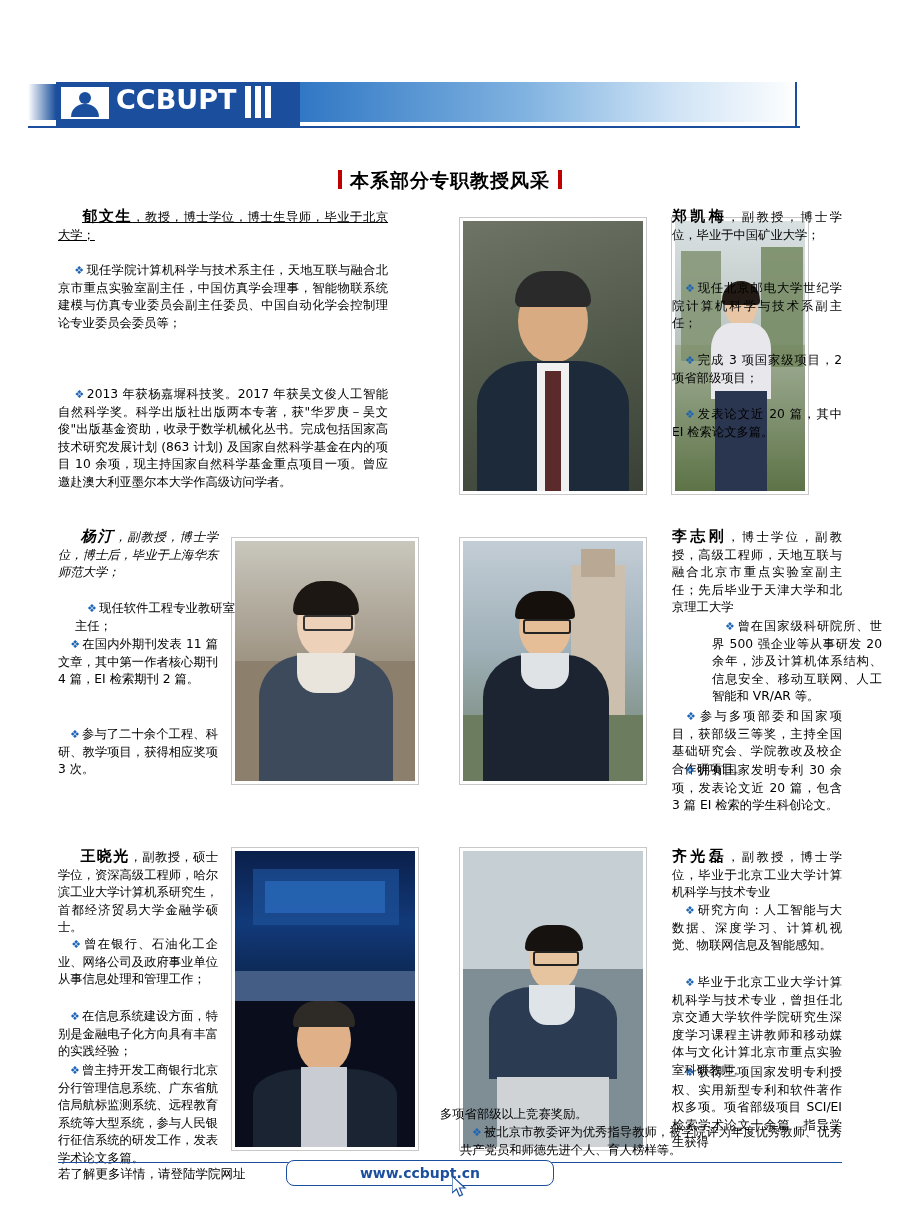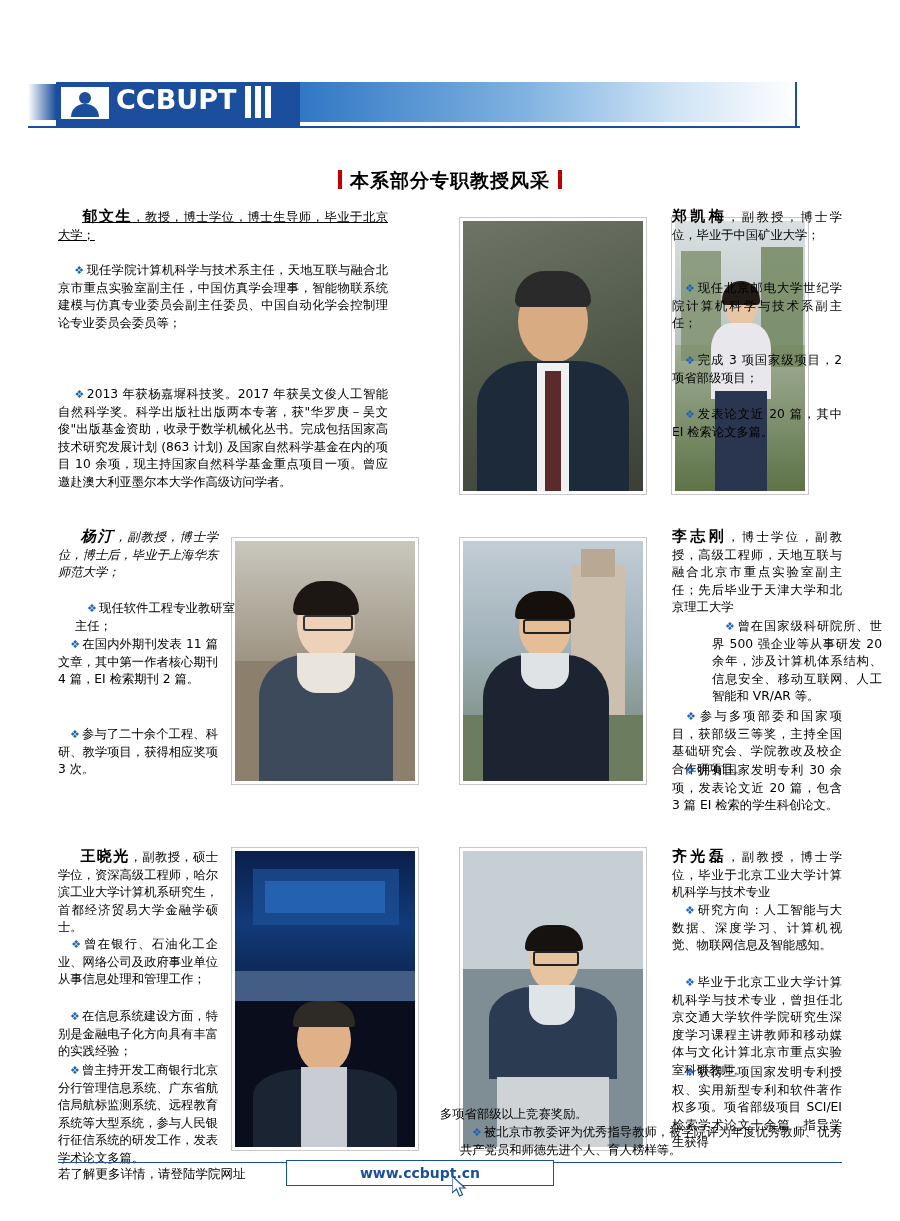--- a/index.html
+++ b/index.html
@@ -196,21 +196,21 @@
     color: #000000;
     font-family: "DejaVu Sans", "Liberation Sans", sans-serif;
   }
   .footer-url-box {
     position: absolute;
     left: 286px;
     top: 1160px;
     width: 266px;
     height: 24px;
     border: 1px solid #1b4f9e;
-    border-radius: 0;
+    border-radius: 8px;
     background: #ffffff;
   }
   .footer-url {
     position: absolute;
     left: 0;
     top: 0;
     width: 266px;
     line-height: 24px;
     text-align: center;
     font-size: 14px;

